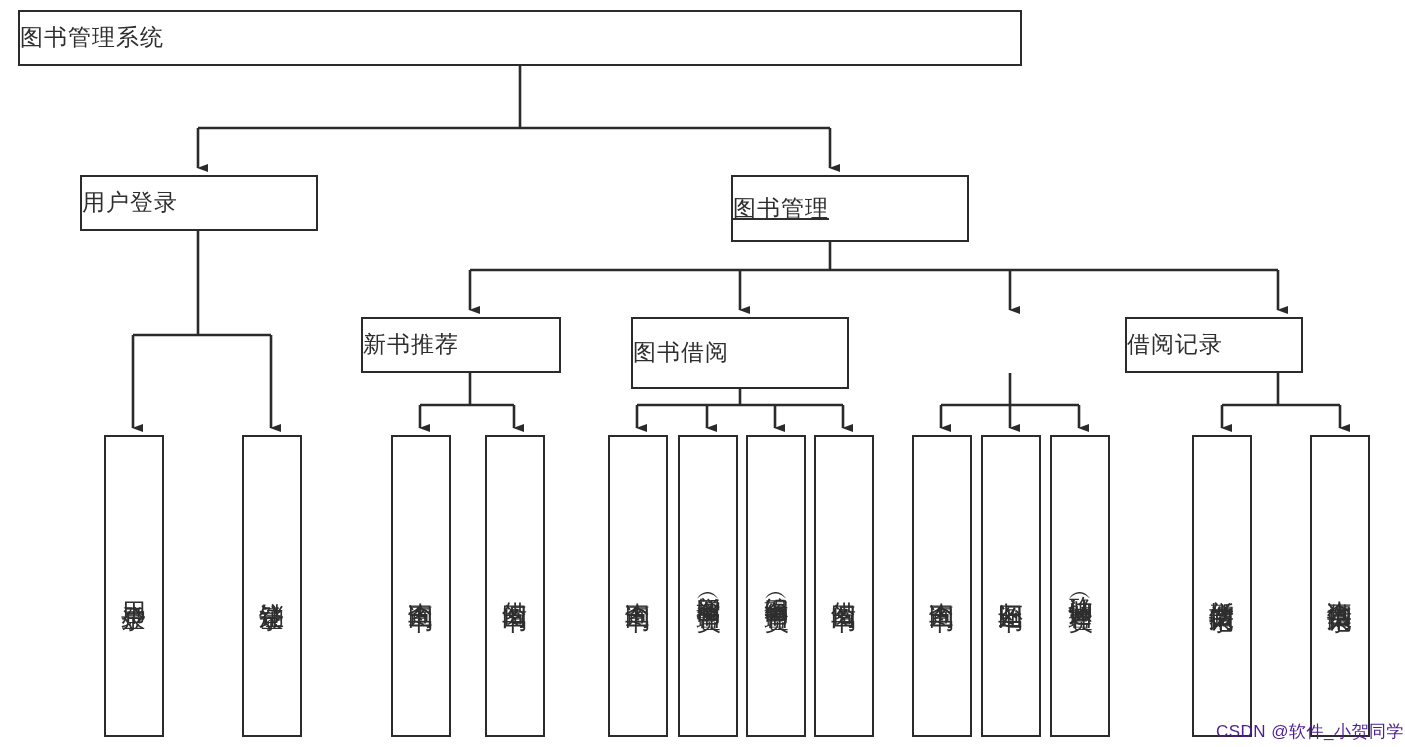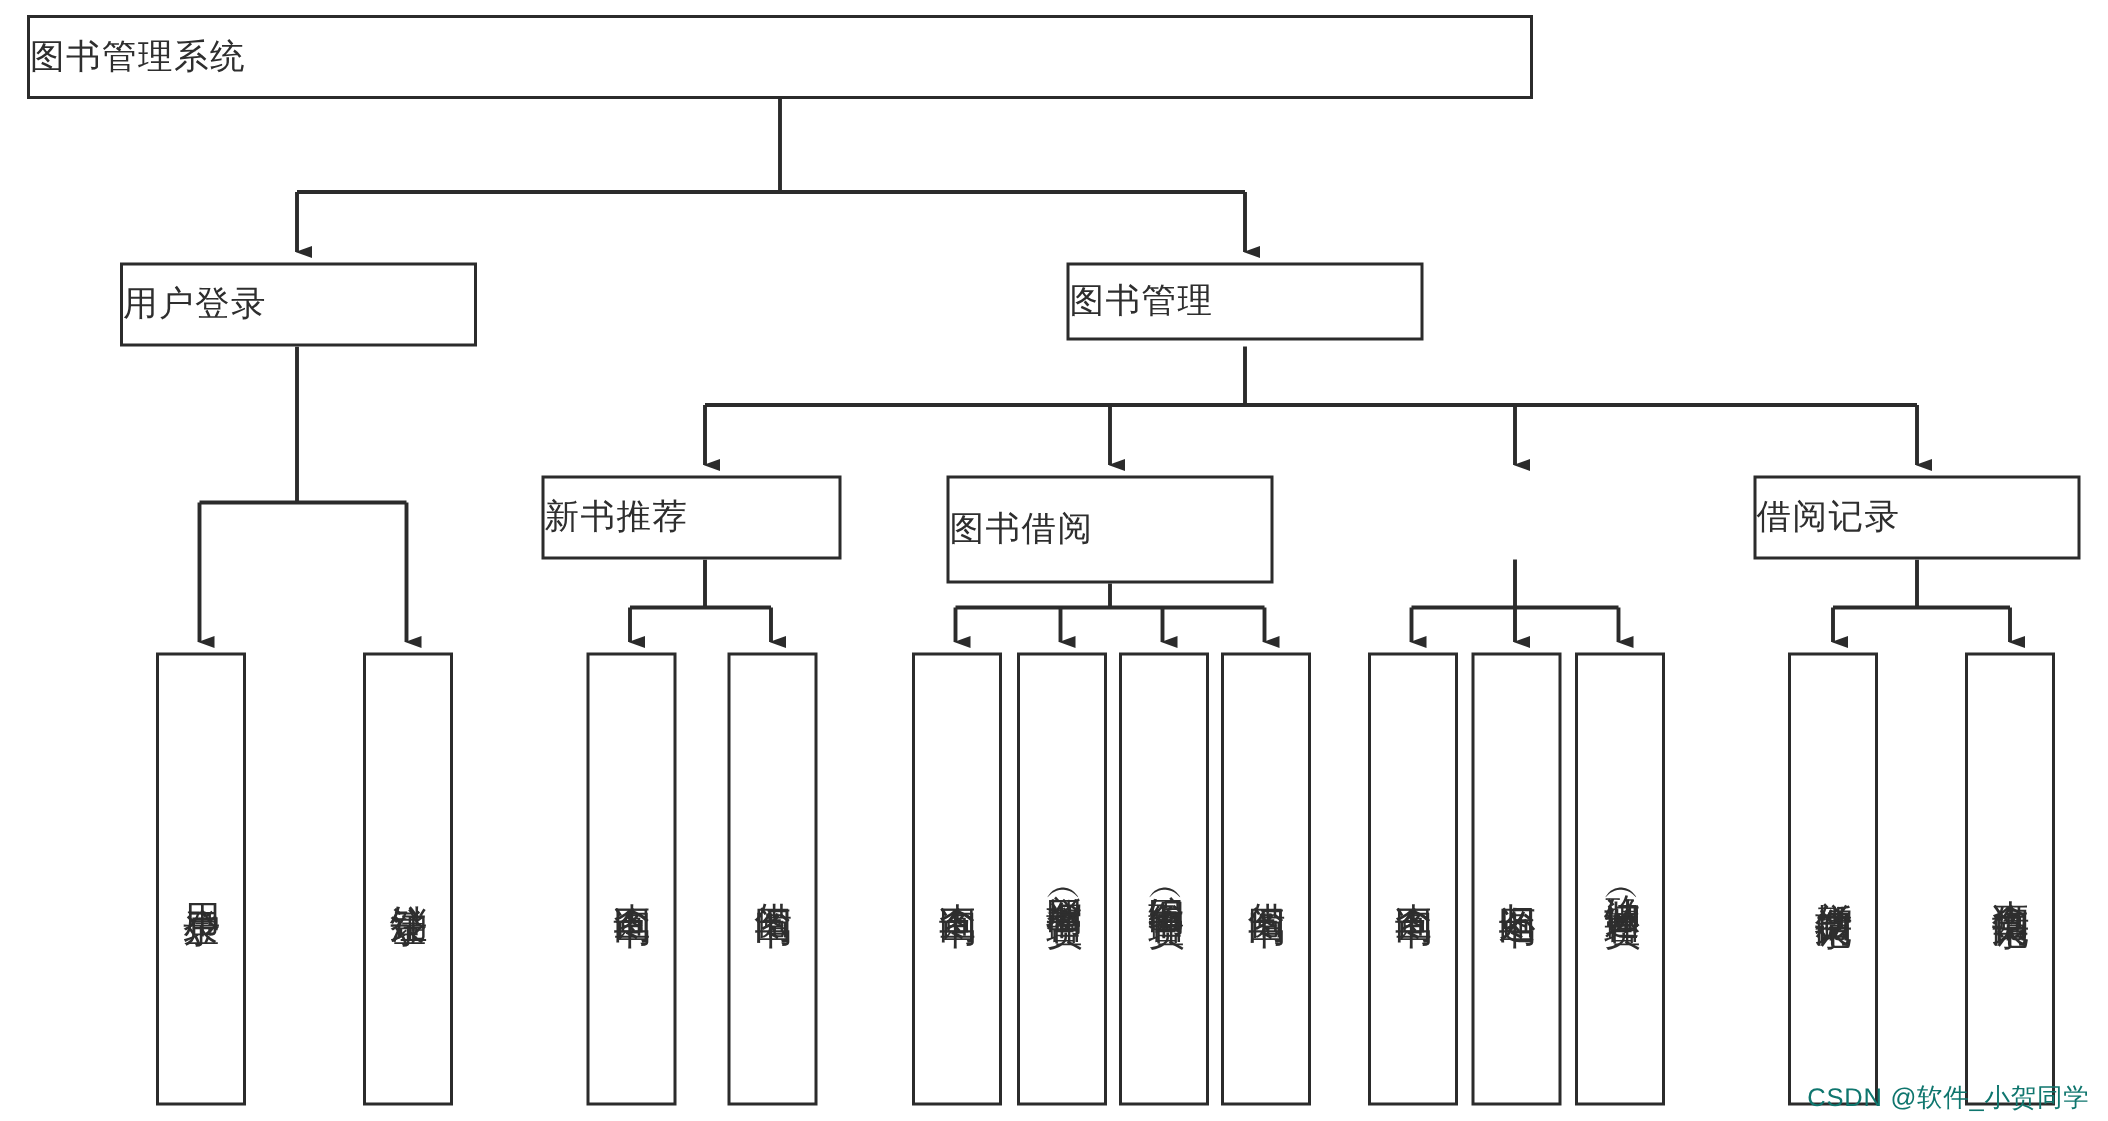--- a/index.html
+++ b/index.html
@@ -54,24 +54,24 @@
   }
   .node.v .vtext {
     writing-mode: vertical-rl;
     text-orientation: upright;
     display: block;
     text-align: center;
     max-height: 100%;
   }
   .watermark {
     position: absolute;
-    right: 12px;
+    right: 1px;
     bottom: 4px;
     font-size: 17px;
-    color: #0f766e;
+    color: #4c1d95;
     letter-spacing: 0.5px;
     z-index: 3;
     white-space: nowrap;
   }
 </style>
 </head>
 <body>
 
 <div id="canvas">
 
@@ -127,31 +127,31 @@
     </g>
   </svg>
 
   <div class="node h" style="left:18px; top:10px; width:1004px; height:56px;">
     <span>图书管理系统</span>
   </div>
 
   <div class="node h" style="left:80px; top:175px; width:238px; height:56px;">
     <span>用户登录</span>
   </div>
-  <div class="node h" style="left:711px; top:175px; width:238px; height:52px;">
+  <div class="node h" style="left:731px; top:175px; width:238px; height:67px;text-decoration:underline;">
     <span>图书管理</span>
   </div>
 
   <div class="node h" style="left:361px; top:317px; width:200px; height:56px;">
     <span>新书推荐</span>
   </div>
   <div class="node h" style="left:631px; top:317px; width:218px; height:72px;">
     <span>图书借阅</span>
   </div>
-  <div class="node h" style="left:1169px; top:317px; width:218px; height:56px;">
+  <div class="node h" style="left:1125px; top:317px; width:178px; height:56px;">
     <span>借阅记录</span>
   </div>
 
   <div class="node v" style="left:104px; top:435px; width:60px; height:302px;">
     <span class="vtext">用户登录</span>
   </div>
   <div class="node v" style="left:242px; top:435px; width:60px; height:302px;">
     <span class="vtext">注销登录</span>
   </div>
 

